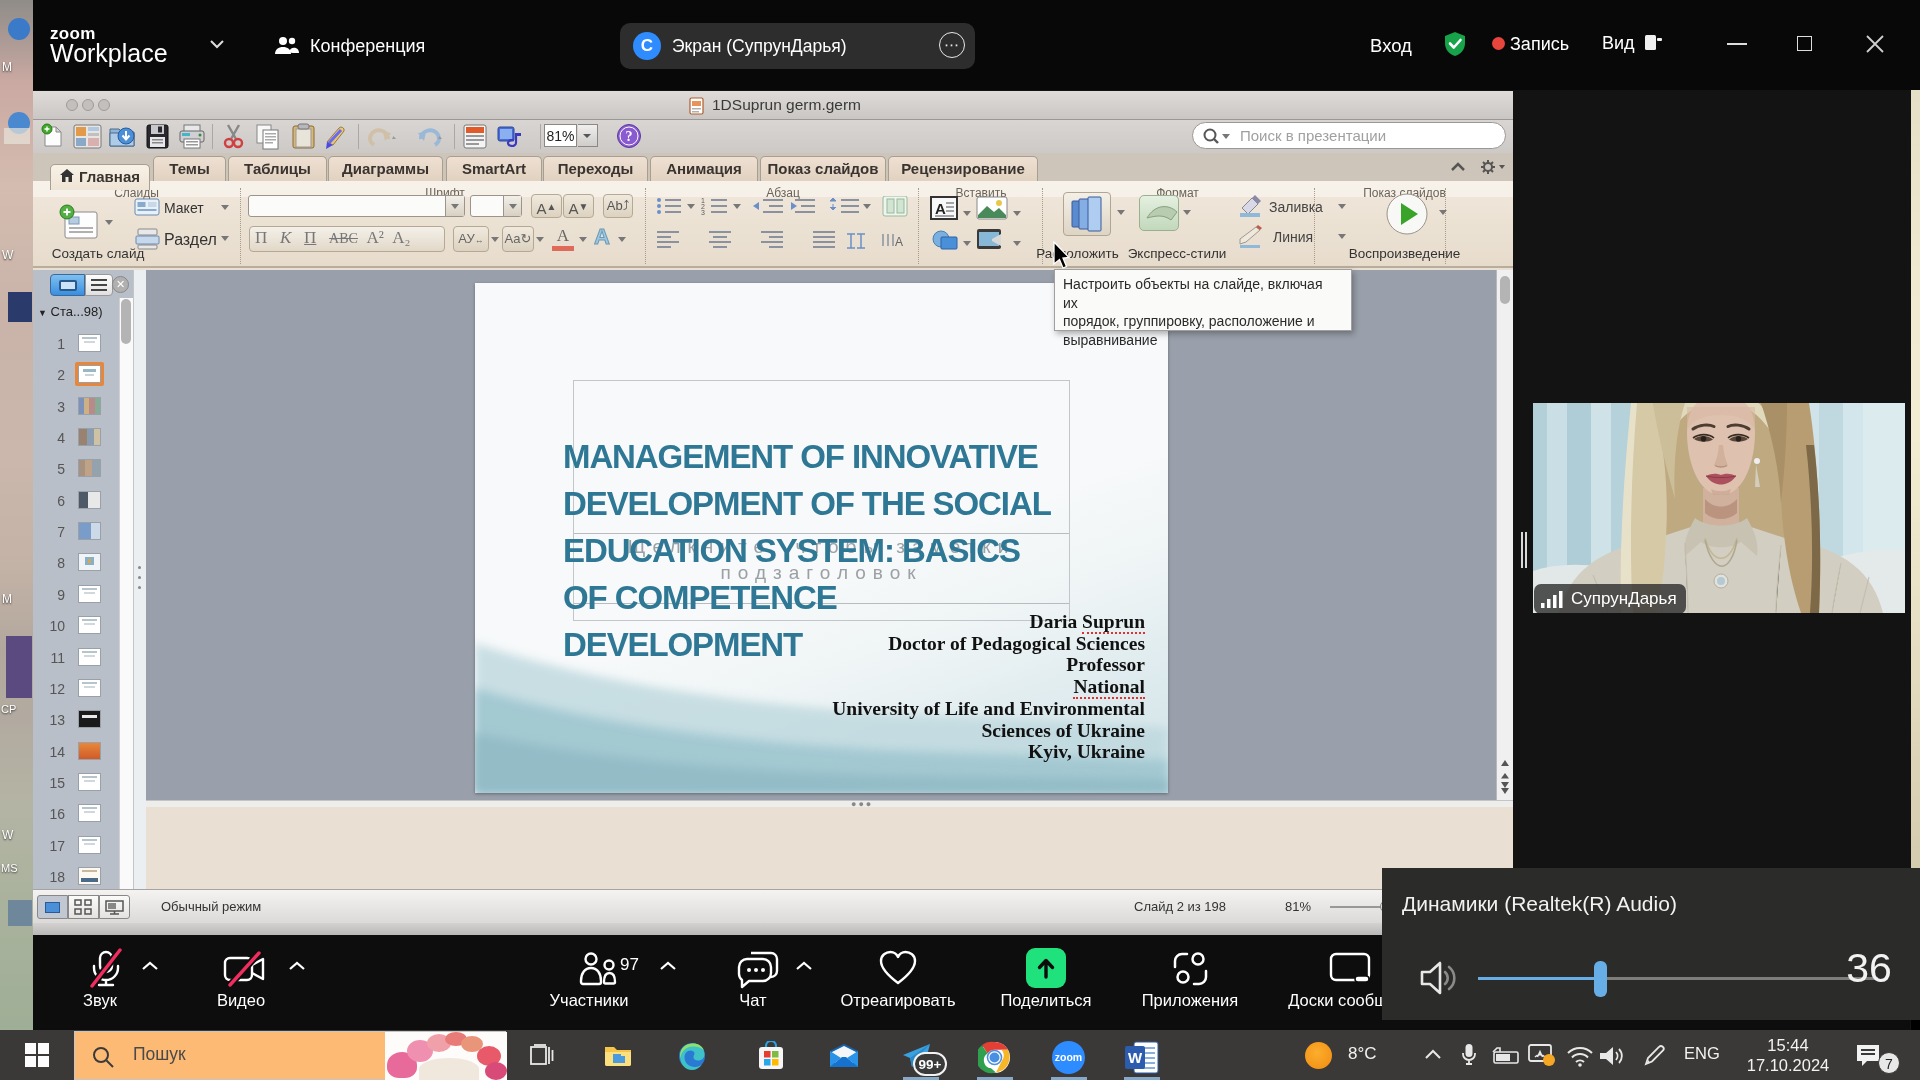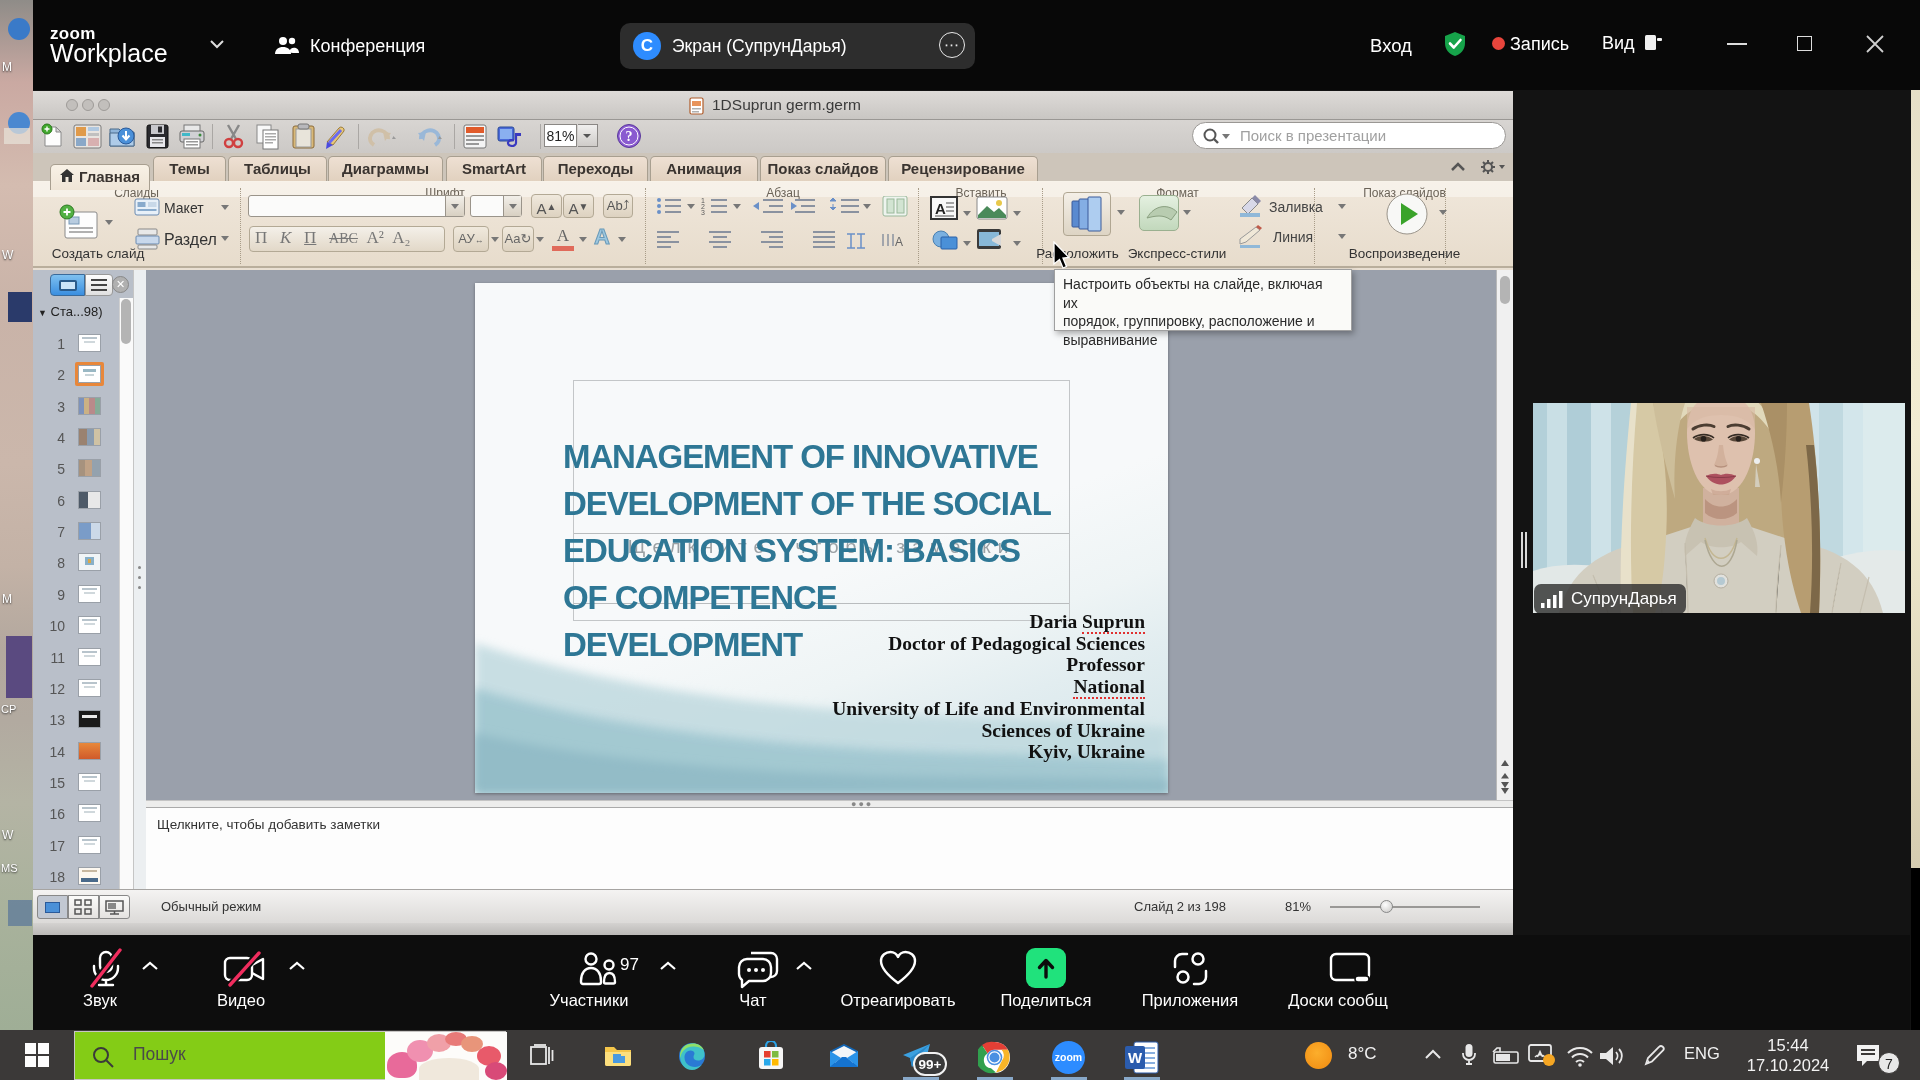--- a/index.html
+++ b/index.html
@@ -496,20 +496,21 @@
                 <feGaussianBlur stdDeviation="5"></feGaussianBlur>
               </filter>
             </defs>
         <path d="M0 80 C120 120 280 145 450 152 C560 156 640 160 693 165 V230 H0 Z" fill="#bdd8de" opacity="0.8" filter="url(#bl)"></path>
         <path d="M0 125 C140 168 320 185 480 190 C580 193 650 195 693 197 V230 H0 Z" fill="#a2c8d1" opacity="0.95" filter="url(#bl)"></path>
         <path d="M0 170 C130 200 300 212 470 214 C580 215 650 216 693 217 V230 H0 Z" fill="#93bcc7" filter="url(#bl)"></path>
       </svg>
 
       <div class="abs" style="left:98px;top:250px;width:497px;height:71px;border-top:1px solid #b9bcbe;border-bottom:1px solid #b9bcbe;"></div>
       <div class="abs" style="left:98px;top:253px;width:497px;text-align:center;font-size:19px;color:#9aa0a4;letter-spacing:7px;">Щелкните, чтобы заметки</div>
+      <div class="abs" style="left:98px;top:279px;width:497px;text-align:center;font-size:19px;color:#9aa0a4;letter-spacing:7px;">подзаголовок</div>
 
       <div class="abs" style="left:98px;top:97px;width:497px;height:241px;border:1px solid #c3c6c8;"></div>
       <div class="abs" style="left:88px;top:150px;width:517px;font-size:33px;line-height:47px;font-weight:700;color:#2e7795;letter-spacing:-1.1px;">MANAGEMENT OF INNOVATIVE<br>DEVELOPMENT OF THE SOCIAL<br>EDUCATION SYSTEM: BASICS<br>OF COMPETENCE<br>DEVELOPMENT</div>
 
       <div class="abs" style="left:300px;top:328px;width:370px;text-align:right;font-family:'Liberation Serif',serif;font-size:19.5px;line-height:21.7px;font-weight:700;color:#111;">Daria <span style="border-bottom:2px dotted #e03030;">Suprun</span><br>Doctor of Pedagogical Sciences<br>Professor<br><span style="border-bottom:2px dotted #e03030;">National</span><br>University of Life and Environmental<br>Sciences of Ukraine<br>Kyiv, Ukraine</div>
     </div>
   </div>
 
   <div class="abs" style="left:113px;top:709px;width:1367px;height:7px;background:#ededec;border-top:1px solid #c4c4c4;">
     <div class="abs" style="left:705px;top:0px;width:30px;color:#888;font-size:9px;line-height:6px;letter-spacing:2px;">●●●</div>
@@ -518,23 +519,20 @@
   <div class="abs" style="left:1463px;top:179px;width:17px;height:530px;background:#f0f0f0;border-left:1px solid #b8b8b8;">
         <div class="abs" style="left:3px;top:6px;width:10px;height:28px;border-radius:5px;background:#b4b4b4;"></div>
     <svg class="abs" style="left:2px;top:488px;" width="12" height="38" viewBox="0 0 12 38">
           <path d="M6 2 L10 8 H2 Z" fill="#555"></path>
           <path d="M6 14 L10 8.5 H2 Z" fill="#555" transform="translate(0,7) scale(1,-1) translate(0,-22)"></path>
           <path d="M2 24 h8 l-4 6 z" fill="#555"></path>
           <path d="M2 36 h8 l-4 -6 z" fill="#555" transform="translate(0,66) scale(1,-1)"></path>
         </svg>
   </div>
 
-  <div class="abs" style="left:113px;top:716px;width:1367px;height:82px;background:#fdfdfd;border-top:1px solid #aaa;">
-    <div class="abs" style="left:11px;top:9px;font-size:13.5px;color:#333;">Щелкните, чтобы добавить заметки</div>
-  </div>
 
   <div class="abs" style="left:0;top:798px;width:1480px;height:34px;background:linear-gradient(180deg,#f4f3f2,#dcdad8);border-top:1px solid #a6a4a2;">
     <div class="abs" style="left:4px;top:5px;width:31px;height:24px;background:#c2c8d2;border:1px solid #888;border-radius:3px 0 0 3px;">
           <div class="abs" style="left:7px;top:6px;width:15px;height:11px;background:#4a90d8;border:1px solid #2a5a9a;"></div>
         </div>
     <div class="abs" style="left:35px;top:5px;width:31px;height:24px;background:linear-gradient(180deg,#fbfbfa,#e4e2e0);border:1px solid #888;"><svg width="29" height="22" viewBox="0 0 29 22">
             <g fill="none" stroke="#555" stroke-width="1.5">
               <rect x="6" y="4" width="6" height="5"></rect>
               <rect x="16" y="4" width="6" height="5"></rect>
               <rect x="6" y="13" width="6" height="5"></rect>
@@ -717,32 +715,43 @@
       </svg>
   <div class="abs" style="left:1087px;top:56px;width:140px;text-align:center;font-size:16.5px;">Приложения</div>
 
   <svg class="abs" style="left:1296px;top:15px;" width="44" height="38" viewBox="0 0 44 38">
         <rect x="2" y="4" width="38" height="26" rx="5" fill="none" stroke="#fff" stroke-width="2.4"></rect>
         <rect x="26" y="26" width="14" height="6" rx="3" fill="#fff" stroke="#0d0d0d" stroke-width="1.5"></rect>
       </svg>
   <div class="abs" style="left:1240px;top:56px;width:130px;text-align:center;font-size:16.5px;">Доски сообщ</div>
 </div>
 
+<div class="abs" id="volume" style="left:1382px;top:868px;width:538px;height:152px;background:#2b2b29;z-index:40;">
+  <div class="abs" style="left:20px;top:24px;font-size:21px;color:#f2f2f2;">Динамики (Realtek(R) Audio)</div>
+  <svg class="abs" style="left:34px;top:88px;" width="44" height="44" viewBox="0 0 44 44">
+        <path d="M6 16 H14 L24 7 V37 L14 28 H6 Z" fill="none" stroke="#e8e8e8" stroke-width="2.6" stroke-linejoin="round"></path>
+        <path d="M29 16 a8 8 0 0 1 0 12 M33 11 a14 14 0 0 1 0 22" fill="none" stroke="#8a8a88" stroke-width="2.6" stroke-linecap="round"></path>
+      </svg>
+  <div class="abs" style="left:96px;top:109px;width:400px;height:3px;background:#7d7d7b;"></div>
+  <div class="abs" style="left:96px;top:109px;width:122px;height:3px;background:#67aee6;"></div>
+  <div class="abs" style="left:212px;top:93px;width:13px;height:36px;border-radius:6px;background:#67aee6;"></div>
+  <div class="abs" style="left:448px;top:77px;width:78px;text-align:center;font-size:41px;color:#f2f2f2;">36</div>
+</div>
 
 <div class="abs" id="taskbar" style="left:0;top:1030px;width:1920px;height:50px;background:#3b3938;z-index:50;">
   <svg class="abs" style="left:25px;top:13px;" width="24" height="24" viewBox="0 0 24 24">
         <g fill="#fdfdfd">
           <rect x="0" y="0" width="11" height="11"></rect>
           <rect x="13" y="0" width="11" height="11"></rect>
           <rect x="0" y="13" width="11" height="11"></rect>
           <rect x="13" y="13" width="11" height="11"></rect>
         </g>
       </svg>
 
-  <div class="abs" style="left:74px;top:1px;width:432px;height:49px;background:#84cc16;border:1px solid #c8c6c4;">
+  <div class="abs" style="left:74px;top:1px;width:432px;height:49px;background:#fdba74;border:1px solid #c8c6c4;">
     <svg class="abs" style="left:16px;top:13px;" width="24" height="24" viewBox="0 0 24 24">
           <circle cx="10" cy="10" r="7" fill="none" stroke="#3a3a3a" stroke-width="2"></circle>
           <path d="M15.5 15.5 L22 22" stroke="#3a3a3a" stroke-width="2"></path>
         </svg>
     <div class="abs" style="left:58px;top:12px;font-size:17.5px;color:#4a4a4a;">Пошук</div>
     <div class="abs" style="left:310px;top:0;width:122px;height:48px;overflow:hidden;background:#fdfcfa;">
       <div class="abs" style="left:2px;top:20px;width:30px;height:26px;border-radius:50% 50% 40% 40%;background:#e86a9a;"></div>
       <div class="abs" style="left:22px;top:8px;width:26px;height:22px;border-radius:50%;background:#f090b0;"></div>
       <div class="abs" style="left:42px;top:2px;width:24px;height:18px;border-radius:50%;background:#f0a0a8;"></div>
       <div class="abs" style="left:60px;top:0px;width:22px;height:14px;border-radius:50%;background:#e87a78;"></div>

